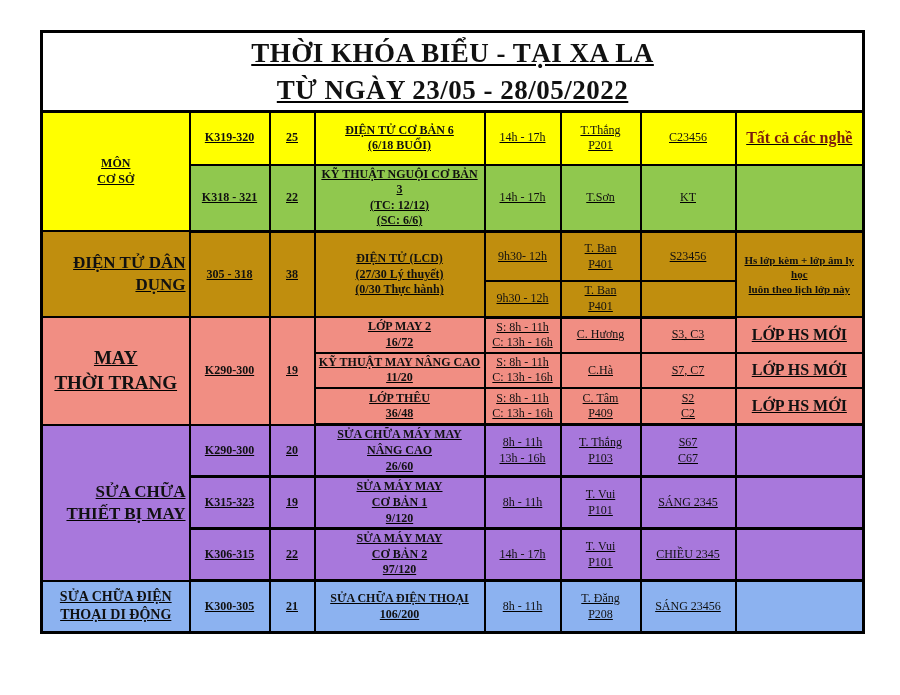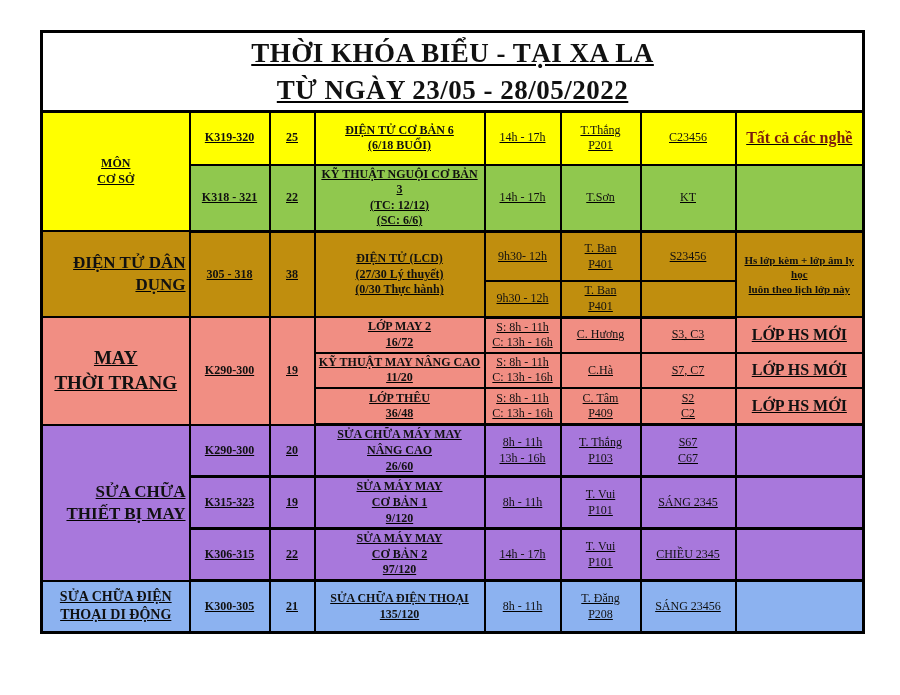--- a/index.html
+++ b/index.html
@@ -218,21 +218,21 @@
       <td class="bg-purple bt3 reg">CHIỀU 2345</td>
       <td class="bg-purple bt3 note-cell"></td>
     </tr>
 
     <tr class="h52 section-end">
       <td class="bg-blue section-name name-sm">SỬA CHỮA ĐIỆN
 THOẠI DI ĐỘNG</td>
       <td class="bg-blue">K300-305</td>
       <td class="bg-blue">21</td>
       <td class="bg-blue">SỬA CHỮA ĐIỆN THOẠI
-135/120</td>
+106/200</td>
       <td class="bg-blue reg">8h - 11h</td>
       <td class="bg-blue reg">T. Đăng
 P208</td>
       <td class="bg-blue reg">SÁNG 23456</td>
       <td class="bg-blue note-cell"></td>
     </tr>
   </tbody>
     </table>
 </div>
 

